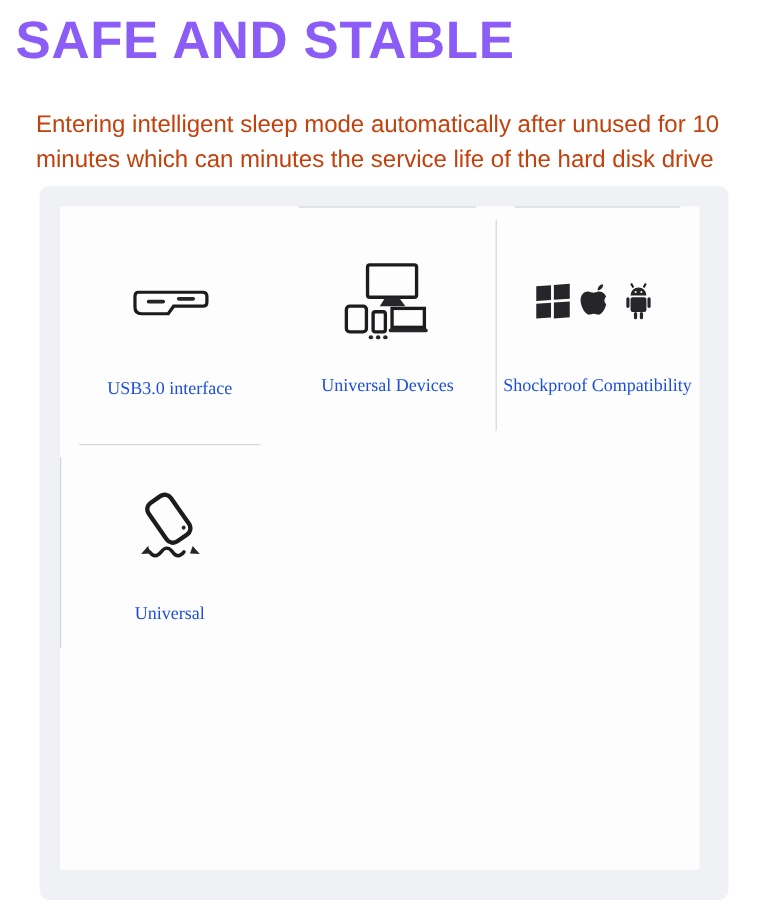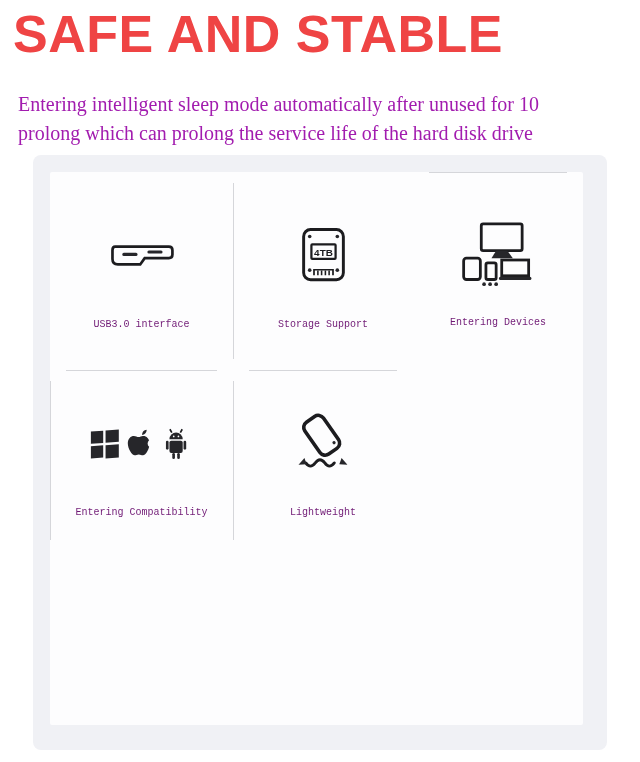--- a/index.html
+++ b/index.html
@@ -1,24 +1,24 @@
 <!DOCTYPE html>
 <html><head>
 <meta charset="utf-8">
 <style>
   * { margin:0; padding:0; box-sizing:border-box; }
   html,body { width:640px; height:762px; background:#ffffff; overflow:hidden;
               font-family:"Liberation Sans", sans-serif; }
   .page { position:relative; width:640px; height:762px; background:#ffffff; }
 
-  .title { position:absolute; left:13px; top:0px; font-size:52px; line-height:68px;
-           font-weight:bold; letter-spacing:0.5px; color:#ef4444; white-space:nowrap; }
+  .title { position:absolute; left:13px; top:0px; font-size:44px; line-height:68px;
+           font-weight:bold; letter-spacing:0.5px; color:#8b5cf6; white-space:nowrap; }
 
-  .subtitle { position:absolute; left:18px; top:90px; width:595px; font-size:20px;
-              line-height:29px; color:#a21caf;font-family:Liberation Serif, serif; }
+  .subtitle { position:absolute; left:30px; top:90px; width:595px; font-size:20px;
+              line-height:29px; color:#c2410c; }
 
   .panel { position:absolute; left:33px; top:155px; width:574px; height:595px;
            background:#f0f1f5; border-radius:8px; }
 
   .card { position:absolute; left:50px; top:172px; width:533px; height:553px;
           background:#fdfdfe; border-radius:2px;
           display:grid; grid-template-columns:183px 180px 170px;
           grid-template-rows:198px 181px 174px; }
 
   .cell { position:relative; display:flex; flex-direction:column; align-items:center;
@@ -26,86 +26,70 @@
   .cell.r0 { padding-top:4px; }
 
   
   .cell.c1::before, .cell.c2::before { content:""; position:absolute; left:-0.5px;
           top:11px; bottom:11px; width:1px; background:#d5d6da; }
   
   .cell.r1::after, .cell.r2::after { content:""; position:absolute; top:-0.5px;
           left:16px; right:16px; height:1px; background:#d5d6da; }
 
   .iconbox { height:78px; display:flex; align-items:center; justify-content:center; }
-  .label { font-family:Liberation Mono, monospace; font-size:10px; color:#701a75;
+  .label { font-family:Liberation Serif, serif; font-size:15px; color:#1d4ed8;
            white-space:nowrap; }
 
   svg .ln { stroke:#1c1c1f; fill:none; }
   svg .fl { fill:#26262a; }
 </style>
 </head>
 <body>
 
 <div class="page">
 
   <div class="title">SAFE AND STABLE</div>
 
   <div class="subtitle">
     <span>Entering intelligent sleep mode automatically after unused for 10</span><br>
-    <span>prolong which can prolong the service life of the hard disk drive</span>
+    <span>minutes which can minutes the service life of the hard disk drive</span>
   </div>
 
   <div class="panel"></div>
 
   <div class="card">
 
     <div class="cell r0 c0">
       <div class="iconbox">
         <svg width="68" height="27" viewBox="0 0 76 30">
           <path class="ln" stroke-width="3" d="M8,5 H68 Q72,5 72,9 V14 Q72,18 68,18 H41 L36,25 H11 Q5,25 5,19 V9 Q5,5 8,5 Z"></path>
           <rect class="fl" x="16" y="12" width="17" height="3.5" rx="1.7"></rect>
           <rect class="fl" x="44" y="9.3" width="17" height="3.5" rx="1.7"></rect>
         </svg>
       </div>
       <div class="label">USB3.0 interface</div>
     </div>
 
-    <div class="cell r0 c1">
-      <div class="iconbox">
-        <svg width="47" height="57" viewBox="0 0 54 66">
-          <rect class="ln" stroke-width="3.4" x="4" y="3" width="46" height="58" rx="8"></rect>
-          <circle class="fl" cx="11" cy="11" r="2.1"></circle>
-            <circle class="fl" cx="43" cy="11" r="2.1"></circle>
-          <circle class="fl" cx="11" cy="50" r="2.1"></circle>
-            <circle class="fl" cx="43" cy="50" r="2.1"></circle>
-          <rect class="ln" stroke-width="2.6" x="13" y="20" width="28" height="17" rx="1"></rect>
-          <text x="27" y="33.5" text-anchor="middle" font-family="Liberation Sans, sans-serif" font-size="11.5" font-weight="bold" fill="#1c1c1f">4TB</text>
-          <path class="ln" stroke-width="2" d="M16,56 V49.5 H38 V56"></path>
-          <path class="ln" stroke-width="1.8" d="M20.5,56 V50.5 M24.8,56 V50.5 M29.2,56 V50.5 M33.5,56 V50.5"></path>
-        </svg>
-      </div>
-      <div class="label">Storage Support</div>
-    </div>
 
 
     <div class="cell r1 c0">
       <div class="iconbox">
         <svg width="80" height="65" viewBox="0 0 86 70">
           <rect class="ln" stroke-width="3" x="25" y="3" width="44" height="29" rx="2"></rect>
           <path class="fl" d="M41,32 h12 l6,8 H36 Z"></path>
           <rect class="ln" stroke-width="3" x="6" y="40" width="18" height="23" rx="3"></rect>
           <rect class="ln" stroke-width="3" x="30" y="45" width="11" height="18" rx="2"></rect>
           <rect class="ln" stroke-width="3" x="47" y="42" width="29" height="17"></rect>
           <rect class="fl" x="44" y="60" width="35" height="3.5" rx="1.7"></rect>
           <circle class="fl" cx="28" cy="68" r="2"></circle>
             <circle class="fl" cx="34.5" cy="68" r="2"></circle>
             <circle class="fl" cx="41" cy="68" r="2"></circle>
         </svg>
       </div>
-      <div class="label">Entering Devices</div>
+      <div class="label">Universal Devices</div>
     </div>
 
 
     <div class="cell r1 c2">
       <div class="iconbox">
         <svg width="106" height="40" viewBox="0 0 112 40">
           <g class="fl" transform="skewY(-4) translate(0,4)">
             <rect x="2" y="4" width="13" height="13"></rect>
               <rect x="17.5" y="4" width="14" height="13"></rect>
             <rect x="2" y="19.5" width="13" height="13"></rect>
@@ -122,34 +106,34 @@
             <circle cx="89.5" cy="13" r="0.9" fill="#fdfdfe"></circle>
               <circle cx="94.5" cy="13" r="0.9" fill="#fdfdfe"></circle>
             <rect class="fl" x="85" y="17.5" width="14" height="13" rx="2"></rect>
             <rect class="fl" x="81.3" y="17.5" width="2.8" height="9.5" rx="1.4"></rect>
             <rect class="fl" x="99.9" y="17.5" width="2.8" height="9.5" rx="1.4"></rect>
             <rect class="fl" x="88" y="30.5" width="2.8" height="6.5" rx="1.4"></rect>
             <rect class="fl" x="93.2" y="30.5" width="2.8" height="6.5" rx="1.4"></rect>
           </g>
         </svg>
       </div>
-      <div class="label">Entering Compatibility</div>
+      <div class="label">Shockproof Compatibility</div>
     </div>
 
 
     <div class="cell r2 c1">
       <div class="iconbox">
         <svg width="58" height="60" viewBox="0 0 64 66">
           <g transform="rotate(-35 31 26)">
             <rect class="ln" stroke-width="4" x="19" y="3" width="25" height="43" rx="7"></rect>
             <circle class="fl" cx="38" cy="39" r="1.8"></circle>
           </g>
           <path class="ln" stroke-width="3.2" stroke-linecap="round" d="M13,55 q5,7 10.5,0 q5,-7 10.5,0 q5,7 10.5,0"></path>
           <path class="fl" d="M14,56.5 L5,57 L11.5,49.5 Z"></path>
           <path class="fl" d="M50,56.5 L59,57 L52.5,49.5 Z"></path>
         </svg>
       </div>
-      <div class="label">Lightweight</div>
+      <div class="label">Universal</div>
     </div>
 
 
   </div>
 </div>
 
 </body></html>

